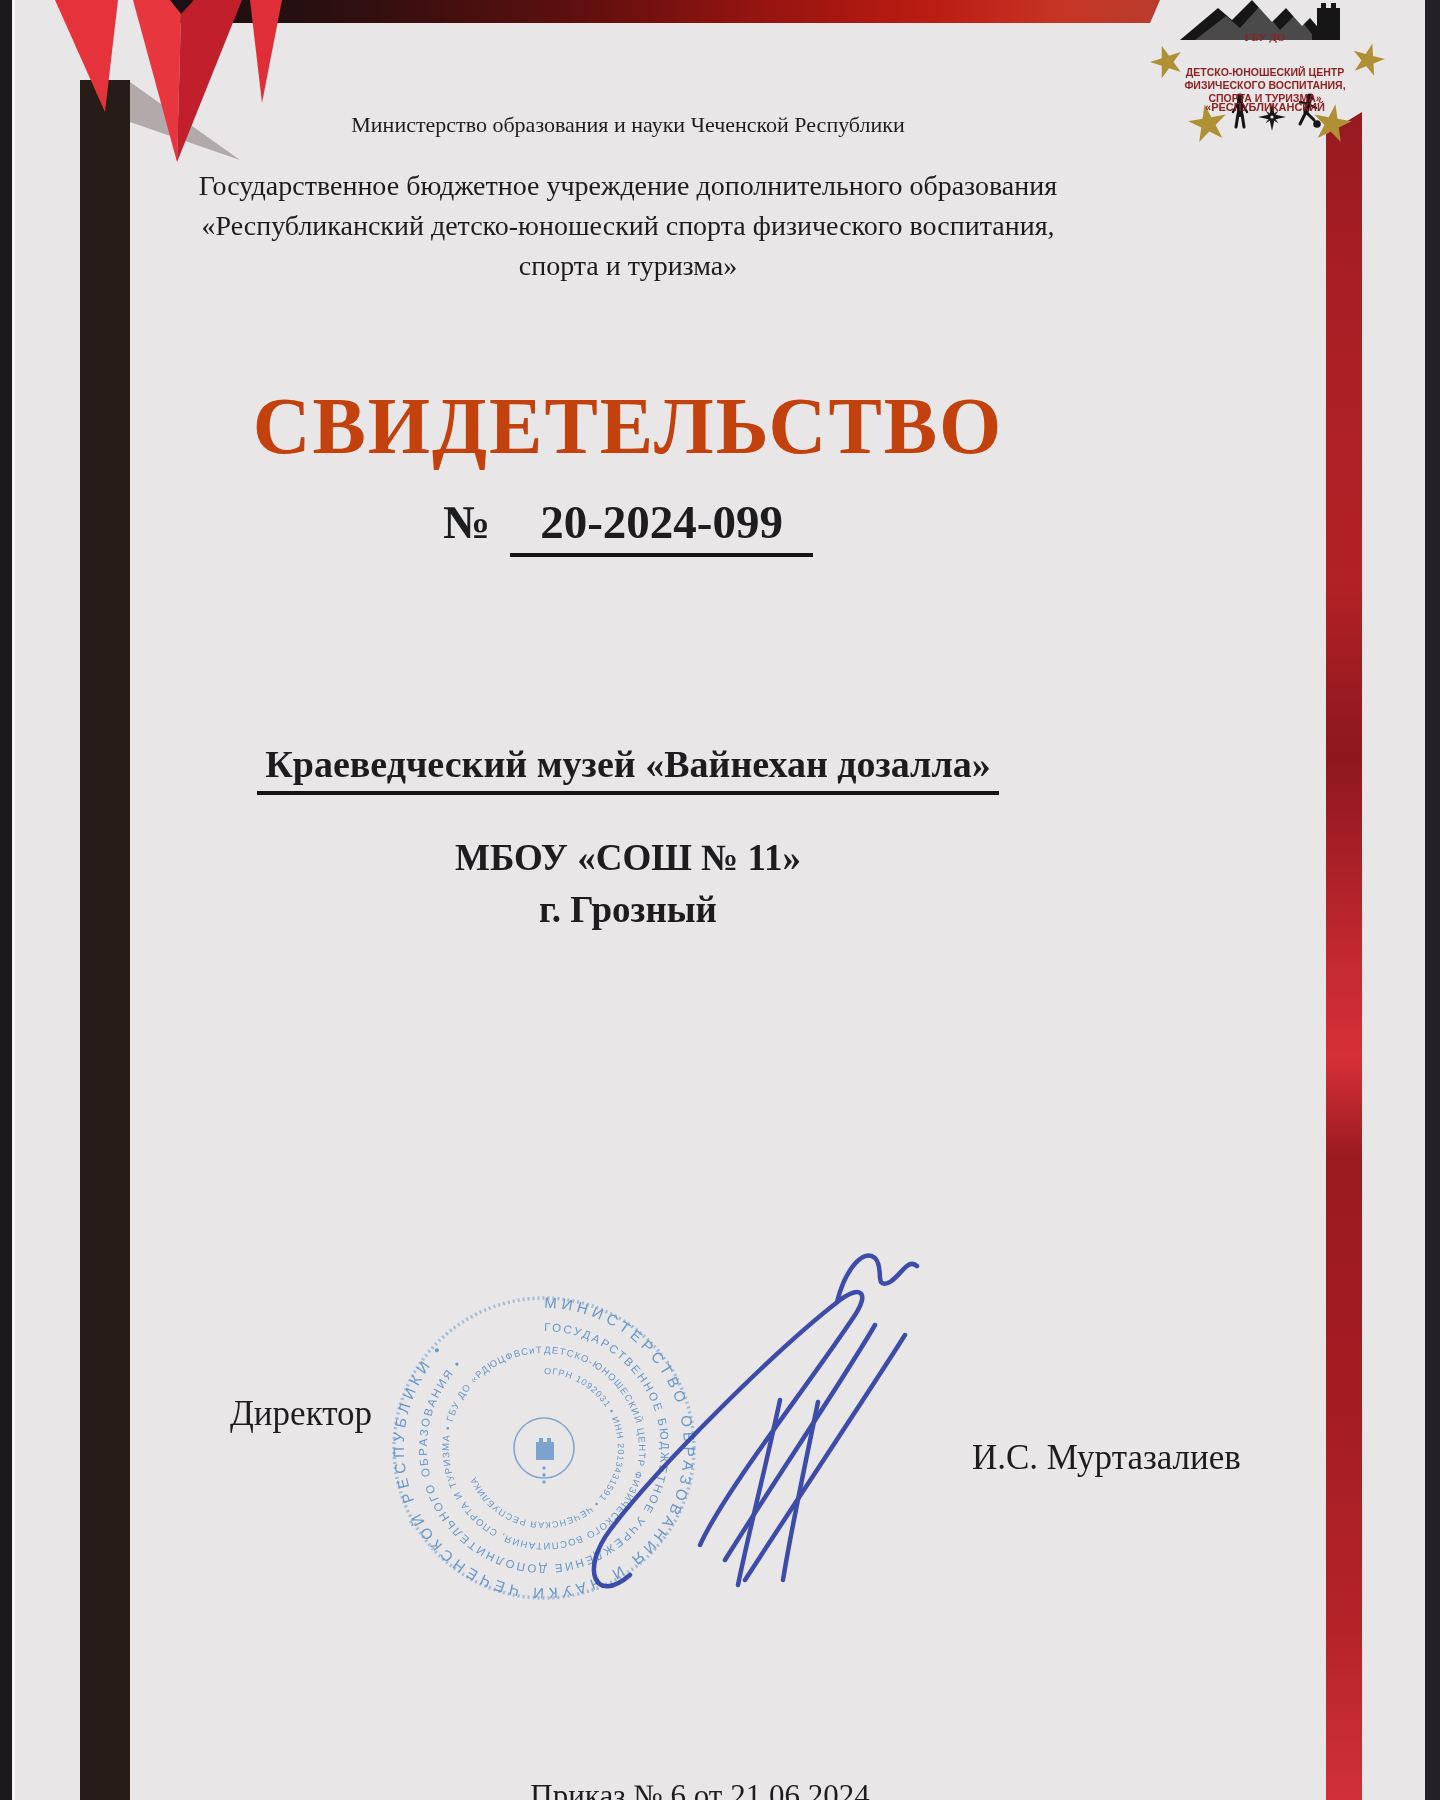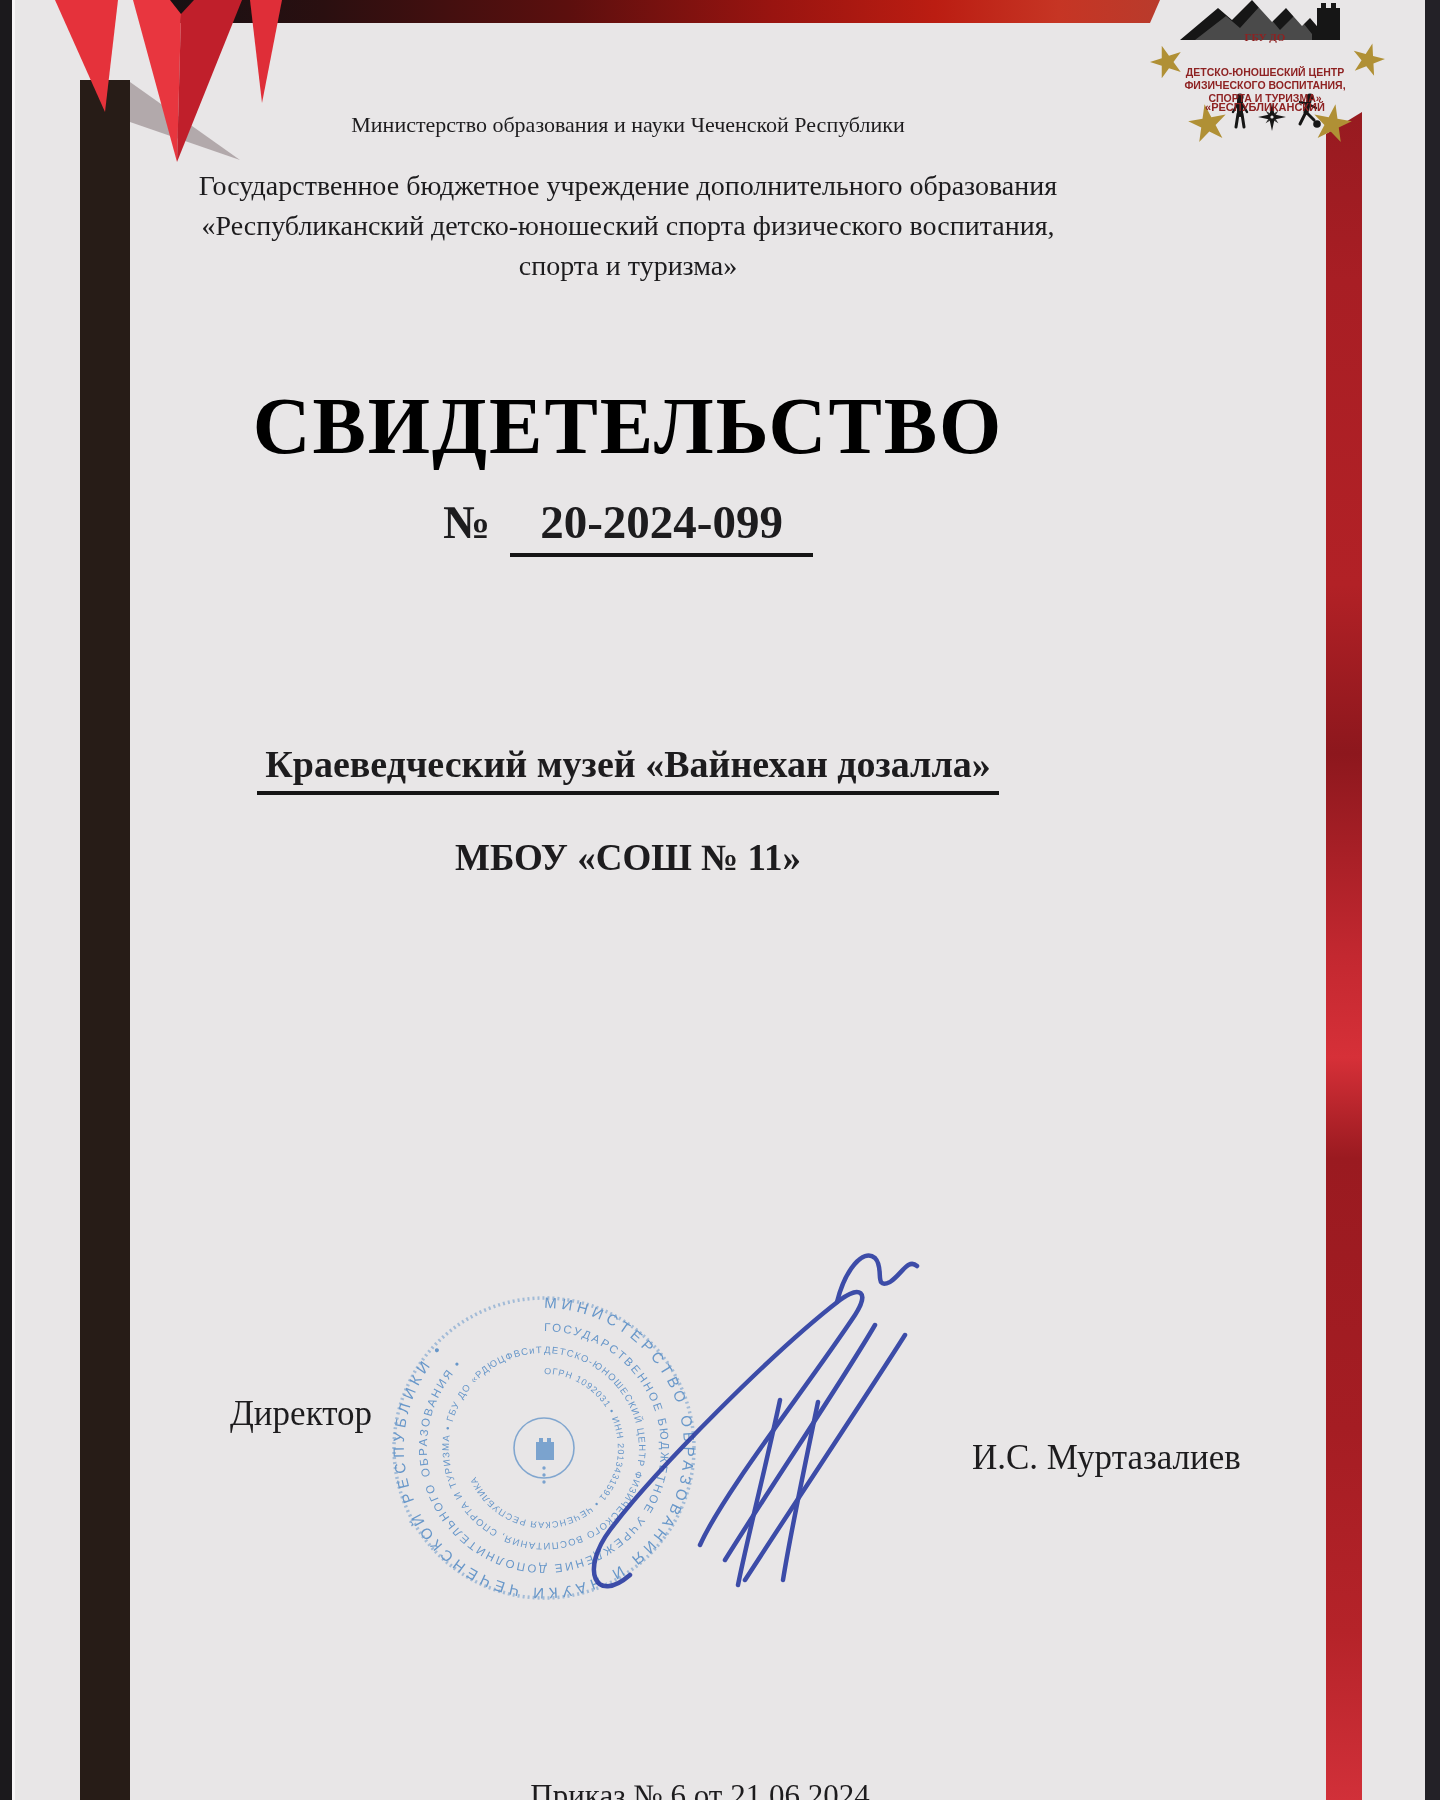--- a/index.html
+++ b/index.html
@@ -26,21 +26,21 @@
   .ribbon-left-svg{position:absolute;left:30px;top:0;width:260px;height:190px;}
   
   .logo{position:absolute;left:1140px;top:0;width:250px;height:150px;}
   .logo svg{position:absolute;left:0;top:0;}
   .logo-text{position:absolute;left:0;width:250px;text-align:center;
     font-family:"Liberation Sans","DejaVu Sans",sans-serif;font-weight:bold;color:#8e2222;line-height:13px;}
   
   .col{position:absolute;left:148px;width:960px;text-align:center;}
   .ministry{top:112px;font-size:22px;}
   .org-block{top:166px;font-size:28px;line-height:40px;}
-  .cert-title{top:378px;font-size:80px;font-weight:bold;color:#000000;letter-spacing:2px;line-height:96px;}
+  .cert-title{top:378px;font-size:80px;font-weight:bold;color:#c2410c;letter-spacing:2px;line-height:96px;}
   .num-line{top:495px;font-size:47px;font-weight:bold;}
   .num-line .cert-num{display:inline-block;border-bottom:4px solid #151515;padding:0 30px 4px 30px;margin-left:20px;}
   .subject{top:580px;font-size:38px;line-height:52px;}
   .museum{top:742px;font-size:38px;font-weight:bold;}
   .museum span{display:inline-block;border-bottom:4px solid #151515;padding:0 8px 5px 8px;}
   .school{top:836px;font-size:37px;font-weight:bold;}
   .city{top:888px;font-size:37px;font-weight:bold;}
   
   .director{position:absolute;left:230px;top:1390px;font-size:35px;line-height:47px;text-align:left;}
   .signer{position:absolute;left:972px;top:1438px;font-size:35px;}
@@ -124,20 +124,21 @@
   <div class="col num-line">
     <span>№</span><span class="cert-num">20-2024-099</span>
   </div>
 
 
   <div class="col museum">
     <span>Краеведческий музей «Вайнехан дозалла»</span>
   </div>
 
   <div class="col school">МБОУ «СОШ № 11»</div>
+  <div class="col city">г. Грозный</div>
 
   <svg class="stamp-svg" width="312" height="312" viewBox="0 0 312 312">
     <defs>
       <path id="ringA" d="M156,16  a140,140 0 1,1 -0.1,0"></path>
       <path id="ringB" d="M156,39  a117,117 0 1,1 -0.1,0"></path>
       <path id="ringC" d="M156,61  a95,95 0 1,1 -0.1,0"></path>
       <path id="ringD" d="M156,82  a74,74 0 1,1 -0.1,0"></path>
     </defs>
     <g fill="#4c86c3" font-family="Liberation Sans, DejaVu Sans, sans-serif">
       <circle cx="156" cy="156" r="150" fill="none" stroke="#4c86c3" stroke-width="3.5" stroke-dasharray="2 3" opacity="0.55"></circle>

